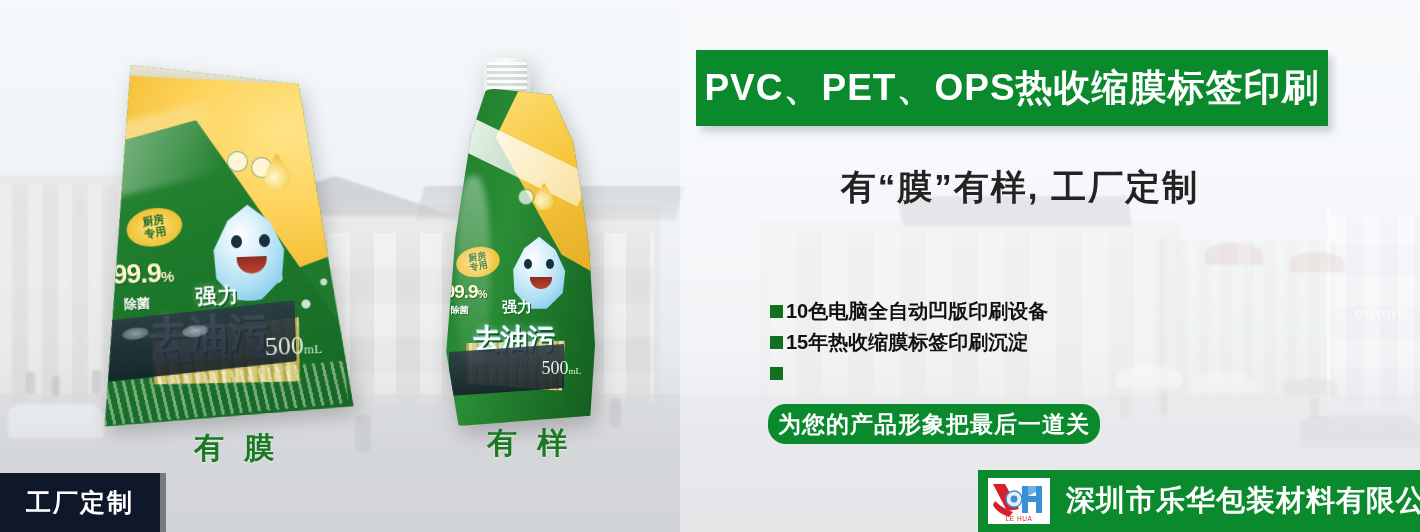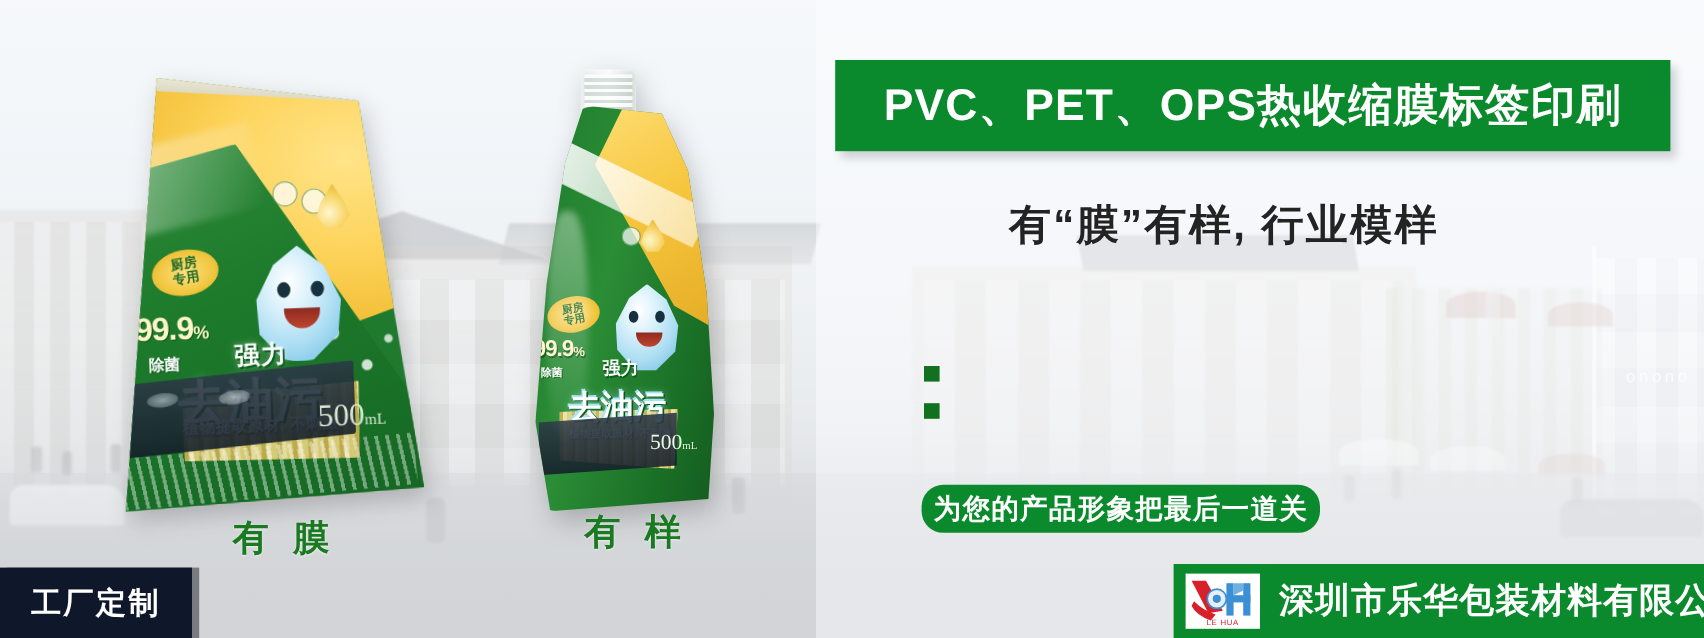--- a/index.html
+++ b/index.html
@@ -196,21 +196,21 @@
   .b-ml{position:absolute;right:9%;bottom:14%;color:#e8f6e2;font-size:18px;
       font-family:"Liberation Serif",serif;}
   .b-ml small{font-size:9px;}
   .b-brush{position:absolute;left:16%;top:74%;width:66%;height:17%;
       background:repeating-linear-gradient(96deg,#e0cf7a 0 4px,#c4ad4f 4px 7px,#efe2a4 7px 10px);
       clip-path:polygon(4% 0%,100% 14%,92% 100%,0% 70%);transform:rotate(-6deg);}
   .b-stove{position:absolute;left:6%;bottom:10%;width:74%;height:13%;
       background:linear-gradient(180deg,#2c3a46,#16202a);transform:skewY(-4deg);opacity:.9;}
 
   
-  .headline{position:absolute;left:696px;top:50px;width:696px;height:76px;
+  .headline{position:absolute;left:696px;top:50px;width:632px;height:76px;
       background:#0a8a2c;display:flex;align-items:center;justify-content:center;
       box-shadow:5px 6px 7px rgba(60,70,80,.22);}
   .headline span{color:#fff;font-size:37px;font-weight:bold;letter-spacing:1px;
       white-space:nowrap;}
   .subhead{position:absolute;left:760px;top:158px;width:520px;height:58px;
       display:flex;align-items:center;justify-content:center;}
   .subhead span{color:#232323;font-size:35px;font-weight:bold;letter-spacing:2px;white-space:nowrap;}
   .invite{position:absolute;left:768px;top:239px;height:40px;padding:0 14px;
       background:#0a8a2c;display:flex;align-items:center;}
   .invite span{color:#fff;font-size:22px;font-weight:bold;letter-spacing:5px;white-space:nowrap;}
@@ -349,27 +349,32 @@
       </div>
       <div class="b-gloss"></div>
     </div>
   </div>
 
   <div class="headline">
     <span>PVC、PET、OPS热收缩膜标签印刷</span>
   </div>
 
   <div class="subhead">
-    <span>有“膜”有样, 行业模样</span>
+    <span>有“膜”有样, 工厂定制</span>
   </div>
 
 
   <div class="bullets">
     <div class="blt">
       <span class="blt-mark"></span>
+      <span class="blt-txt">10色电脑全自动凹版印刷设备</span>
+    </div>
+    <div class="blt">
+      <span class="blt-mark"></span>
+      <span class="blt-txt">15年热收缩膜标签印刷沉淀</span>
     </div>
     <div class="blt">
       <span class="blt-mark"></span>
     </div>
   </div>
 
   <div class="closing">
     <span>为您的产品形象把最后一道关</span>
   </div>
 

